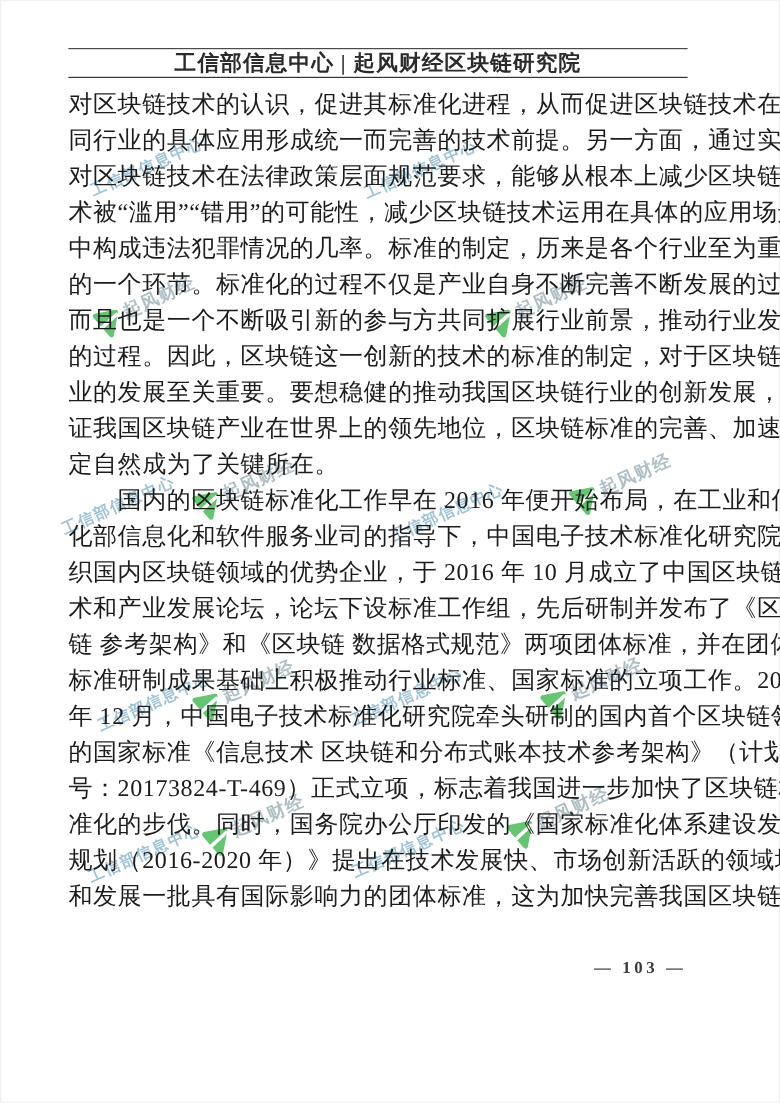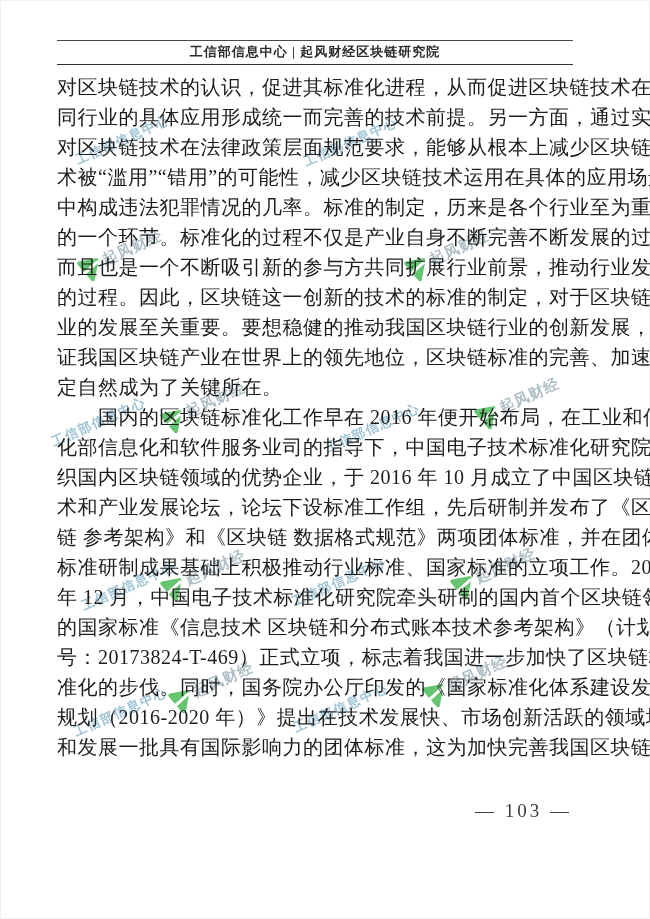--- a/index.html
+++ b/index.html
@@ -16,21 +16,21 @@
     position:absolute;left:57px;width:516px;top:40px;
     border-top:1px solid #4a4a4a;
   }
   .header-rule-bottom{
     position:absolute;left:57px;width:516px;top:64px;
     border-top:1.5px solid #333333;
   }
   .header-text{
     position:absolute;left:57px;width:516px;top:42px;height:20px;
     line-height:20px;text-align:center;
-    font-size:13px;font-weight:bold;color:#2b2b2b;
+    font-size:18px;font-weight:bold;color:#2b2b2b;
     letter-spacing:1px;
   }
   
   .body-text{
     position:absolute;left:57px;top:72px;width:516px;
     font-size:20px;color:#1c1c1c;
     z-index:2;
   }
   .body-line{
     height:30px;line-height:30px;
@@ -38,21 +38,21 @@
     text-align-last:justify;
     white-space:nowrap;
     letter-spacing:0.5px;
   }
   .body-line.last{
     text-align-last:left;
   }
   
   .footer-page-number{
     position:absolute;right:78px;top:800px;
-    font-size:19px;color:#3a3a3a;letter-spacing:3px;
+    font-size:14px;color:#3a3a3a;letter-spacing:3px;font-weight:bold;
   }
   
   .wm-layer{position:absolute;inset:0;z-index:1;pointer-events:none;}
   .wm{position:absolute;transform:rotate(-24deg);transform-origin:left bottom;white-space:nowrap;}
   .wm-text{
     font-family:"Liberation Sans","DejaVu Sans",sans-serif;
     font-size:13px;letter-spacing:1.5px;
     color:rgba(77,143,181,0.55);
     font-weight:bold;
   }

